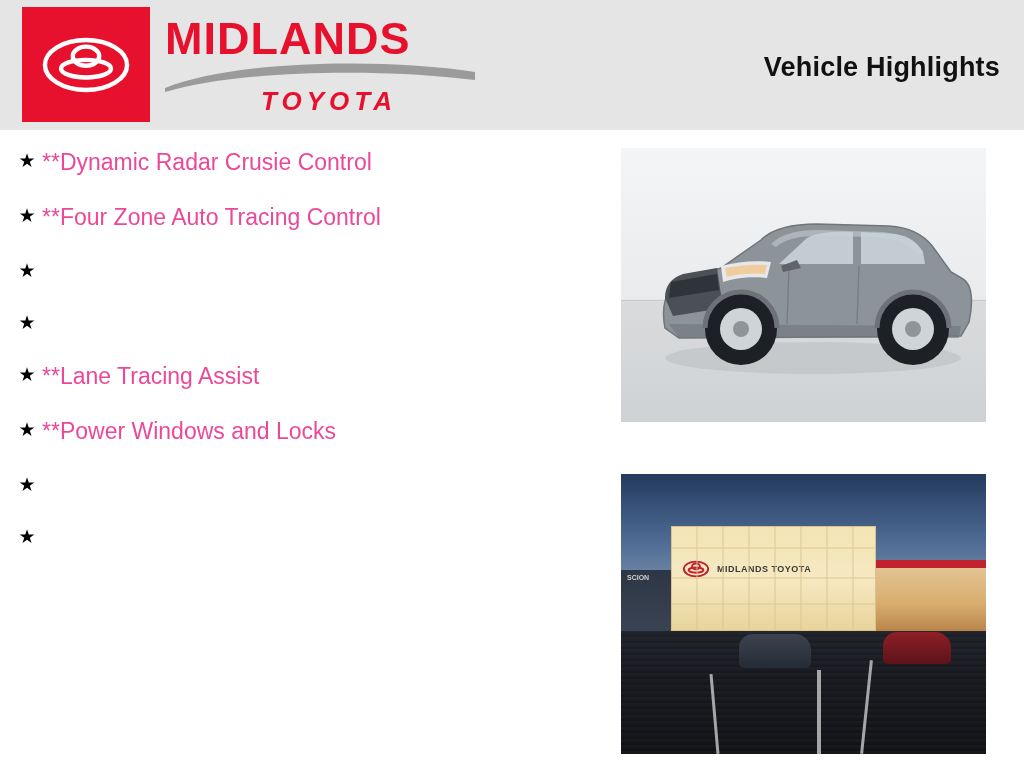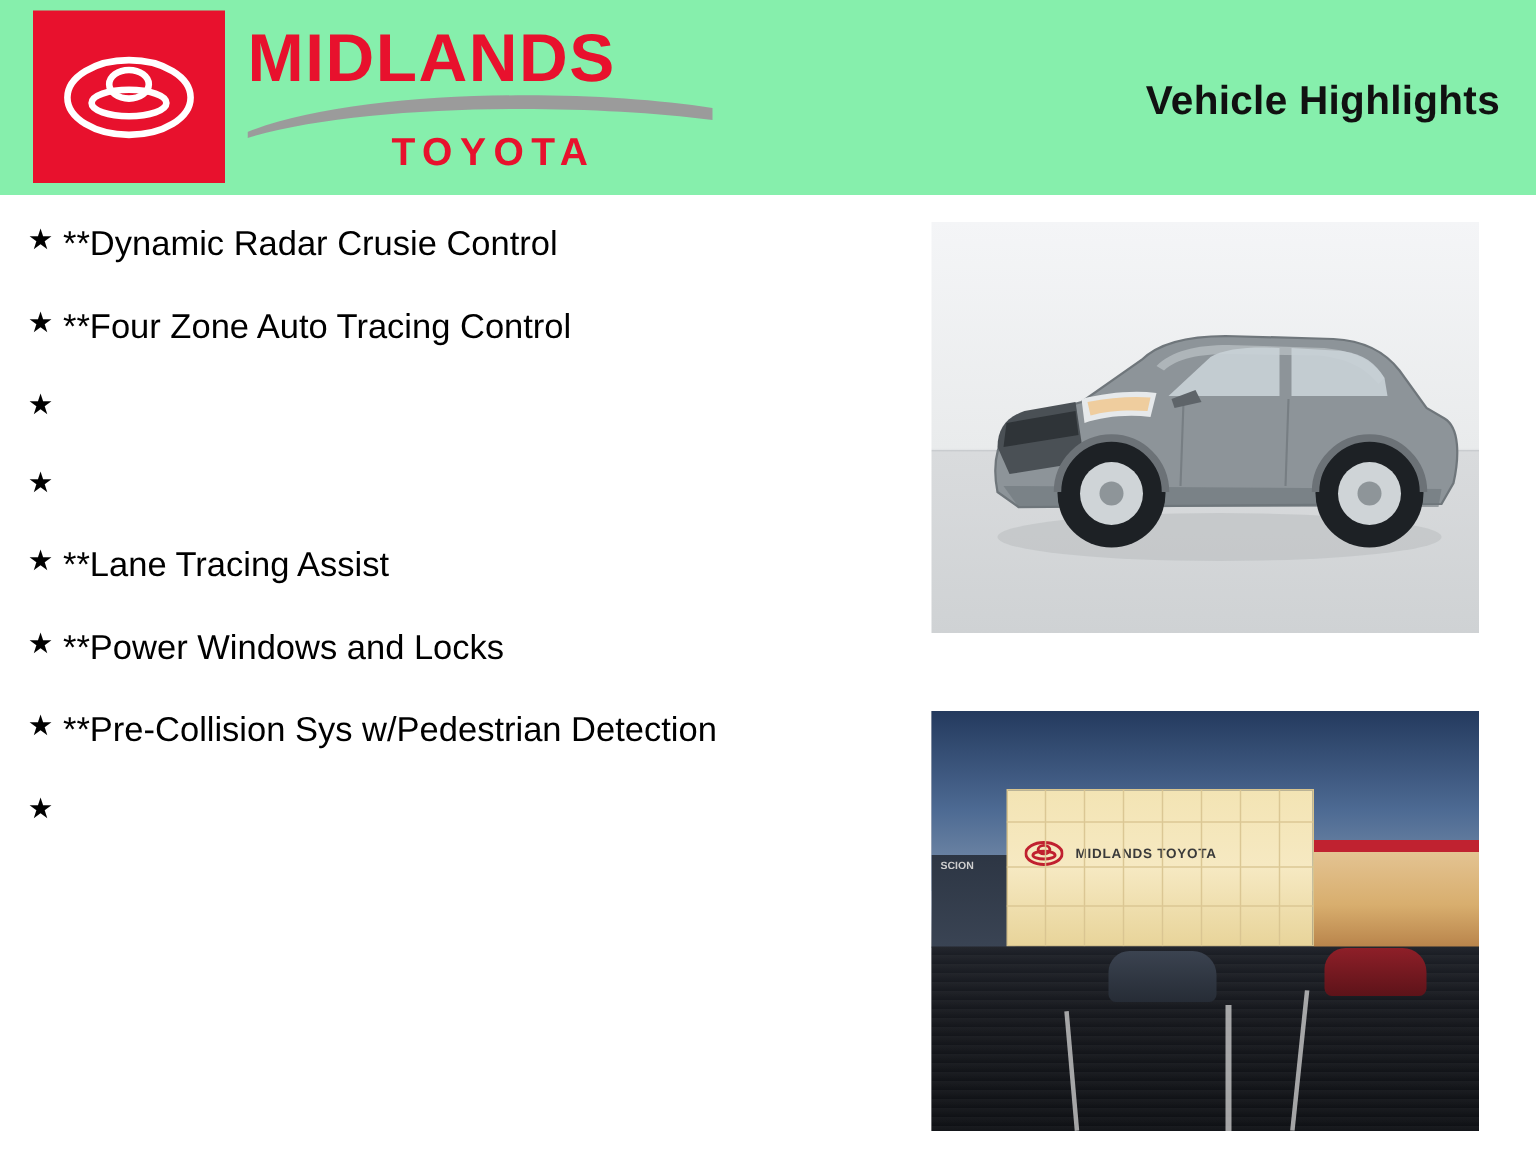--- a/index.html
+++ b/index.html
@@ -11,21 +11,21 @@
     background: #ffffff;
     font-family: "Liberation Sans", sans-serif;
     overflow: hidden;
   }
 
   
   .header {
     position: relative;
     width: 1024px;
     height: 130px;
-    background: #86efac;
+    background: #e5e5e5;
     display: flex;
     align-items: center;
   }
   .logo-block {
     position: relative;
     width: 500px;
     height: 130px;
   }
   .logo-red-box {
     position: absolute;
@@ -68,20 +68,21 @@
   }
   .wordmark .toyota {
     position: absolute;
     left: 96px;
     top: 72px;
     font-size: 26px;
     font-weight: bold;
     letter-spacing: 5px;
     color: #e8112d;
     line-height: 1;
+    font-style: italic;
   }
   .header-title {
     position: absolute;
     right: 24px;
     top: 52px;
     font-size: 27px;
     font-weight: bold;
     color: #111111;
     letter-spacing: 0.2px;
   }
@@ -110,21 +111,21 @@
     width: 30px;
     flex: 0 0 30px;
     font-size: 19px;
     line-height: 30px;
     color: #000000;
     text-align: center;
   }
   .hl-text {
     font-size: 23px;
     line-height: 33px;
-    color: #000000;
+    color: #ec4899;
     max-width: 500px;
   }
 
   
   .img-vehicle {
     position: absolute;
     left: 621px;
     top: 18px;
     width: 365px;
     height: 274px;
@@ -252,21 +253,20 @@
       <span class="hl-text">**Lane Tracing Assist</span>
     </div>
 
     <div class="hl-item">
       <span class="hl-star">★</span>
       <span class="hl-text">**Power Windows and Locks</span>
     </div>
 
     <div class="hl-item">
       <span class="hl-star">★</span>
-      <span class="hl-text">**Pre-Collision Sys w/Pedestrian Detection</span>
     </div>
 
     <div class="hl-item">
       <span class="hl-star">★</span>
     </div>
 
   </div>
 
   <div class="img-vehicle">
     <div class="floor-line"></div>

